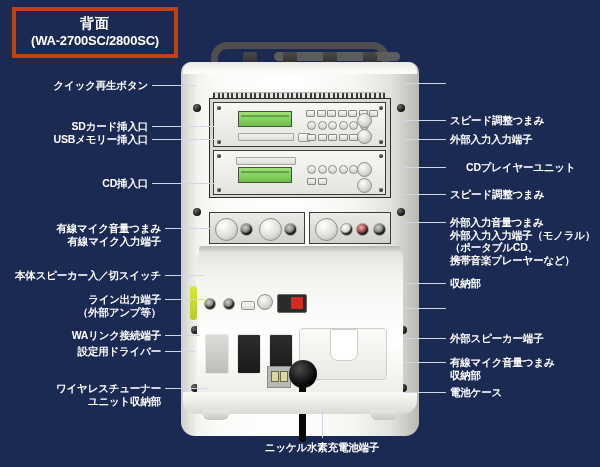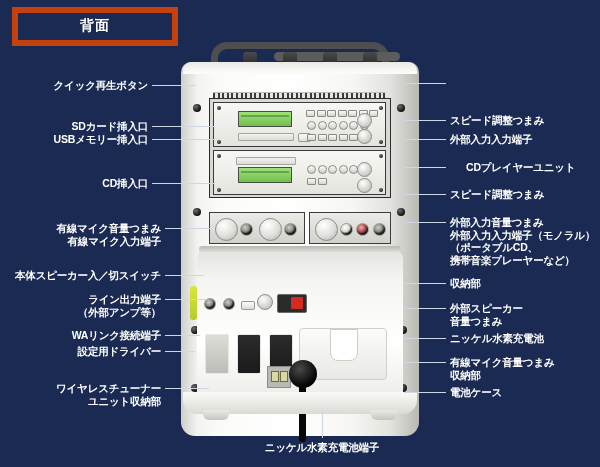--- a/index.html
+++ b/index.html
@@ -20,21 +20,21 @@
     background: #1b2a52;
   }
 
   
   .title-box {
     position: absolute;
     left: 12px;
     top: 7px;
     width: 166px;
     padding: 4px 0 5px 0;
-    border: 6px solid #c2410c;
+    border: 4px solid #c2410c;
     box-sizing: border-box;
     text-align: center;
     color: #ffffff;
     line-height: 1.25;
   }
   .title-main {
     font-size: 14px;
     font-weight: bold;
     letter-spacing: 1px;
     display: block;
@@ -350,20 +350,21 @@
     border-radius: 0 0 14px 14px;
   }
 </style>
 </head>
 <body>
 
 <div id="root">
 
   <div class="title-box">
     <span class="title-main">背面</span>
+    <span class="title-sub">(WA-2700SC/2800SC)</span>
   </div>
 
   <div class="device">
 
     <div class="handle">
       <div class="handle-grip"></div>
     </div>
 
     <div class="topknob" style="left:62px"></div>
     <div class="topknob" style="left:102px"></div>
@@ -544,22 +545,20 @@
 
   <div class="label right" style="left:450px; top:114px; width:150px;">スピード調整つまみ</div>
   <div class="label right" style="left:450px; top:133px; width:150px;">外部入力入力端子</div>
   <div class="label right" style="left:466px; top:161px; width:150px;">CDプレイヤーユニット</div>
   <div class="label right" style="left:450px; top:188px; width:150px;">スピード調整つまみ</div>
   <div class="label right" style="left:450px; top:216px; width:152px;">外部入力音量つまみ
 外部入力入力端子（モノラル）
 （ポータブルCD、
 携帯音楽プレーヤーなど）</div>
   <div class="label right" style="left:450px; top:277px; width:150px;">収納部</div>
-  <div class="label right" style="left:450px; top:302px; width:150px;">外部スピーカー
-音量つまみ</div>
-  <div class="label right" style="left:450px; top:332px; width:150px;">ニッケル水素充電池</div>
+  <div class="label right" style="left:450px; top:332px; width:150px;">外部スピーカー端子</div>
   <div class="label right" style="left:450px; top:356px; width:150px;">有線マイク音量つまみ
 収納部</div>
   <div class="label right" style="left:450px; top:386px; width:150px;">電池ケース</div>
 
   <div class="label center" style="left:232px; top:441px; width:180px;">ニッケル水素充電池端子</div>
 
 </div>
 
 </body></html>

